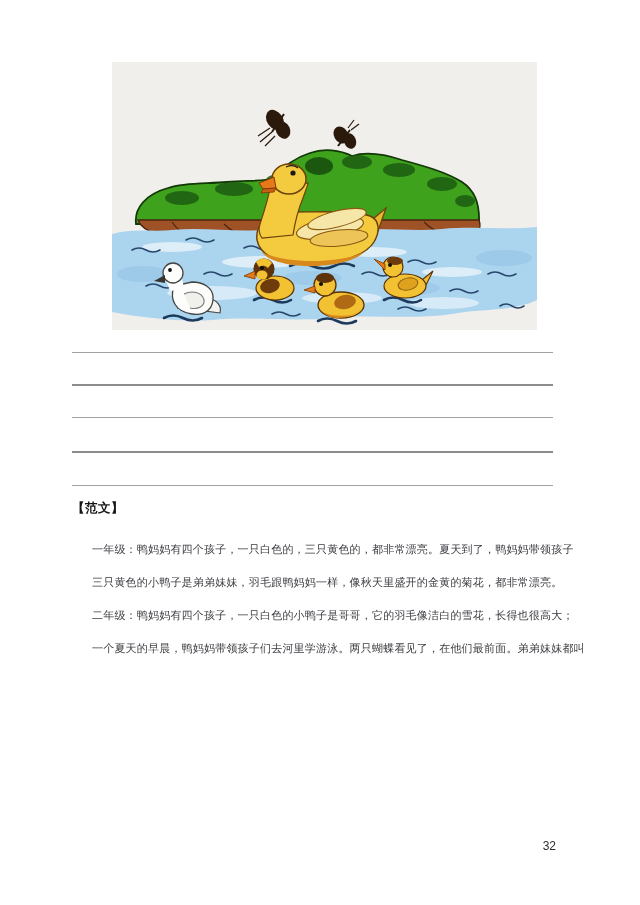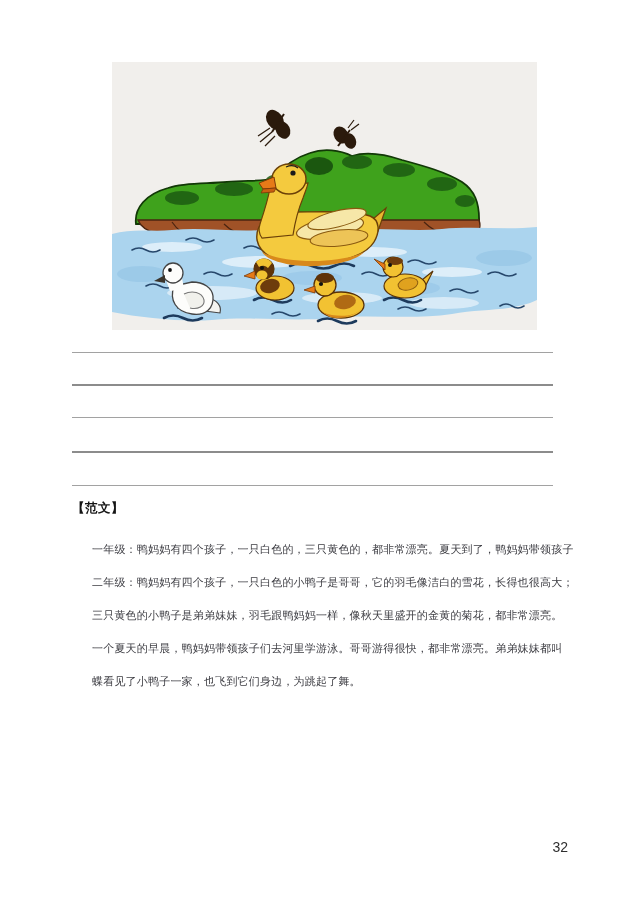--- a/index.html
+++ b/index.html
@@ -30,22 +30,22 @@
     position:absolute;left:76px;top:533px;width:484px;
     color:#3c3c42;
     margin-left:16px;
   }
   .essay-line{
     height:33px;line-height:33px;
     font-size:11px;letter-spacing:0.2px;
     white-space:nowrap;
   }
   .page-number{
-    position:absolute;left:540px;top:839px;width:28px;
-    text-align:right;font-size:14px;color:#2e2e2e;
+    position:absolute;left:528px;top:839px;width:28px;
+    text-align:right;font-size:12px;color:#2e2e2e;
   }
 </style>
 </head>
 <body>
 
 <div class="page">
 
   <div class="illustration" role="img" aria-label="鸭妈妈带着一只白色小鸭和三只黄色小鸭在河里游泳，身后是长满绿树的小岛，空中有两只蝴蝶飞舞">
     <svg viewBox="0 0 425 268" xmlns="http://www.w3.org/2000/svg">
 
@@ -198,22 +198,21 @@
     <div class="writing-line"></div>
   </div>
 
   <div class="essay-heading">【范文】</div>
 
   <div class="essay">
     <div class="essay-para">
       <div class="essay-line">一年级：鸭妈妈有四个孩子，一只白色的，三只黄色的，都非常漂亮。夏天到了，鸭妈妈带领孩子</div>
     </div>
     <div class="essay-para">
+      <div class="essay-line">三只黄色的小鸭子是弟弟妹妹，羽毛跟鸭妈妈一样，像秋天里盛开的金黄的菊花，都非常漂亮。</div>
       <div class="essay-line">二年级：鸭妈妈有四个孩子，一只白色的小鸭子是哥哥，它的羽毛像洁白的雪花，长得也很高大；</div>
-      <div class="essay-line">三只黄色的小鸭子是弟弟妹妹，羽毛跟鸭妈妈一样，像秋天里盛开的金黄的菊花，都非常漂亮。</div>
-      <div class="essay-line">一个夏天的早晨，鸭妈妈带领孩子们去河里学游泳。哥哥游得很快，都非常漂亮。弟弟妹妹都叫</div>
-      <div class="essay-line">蝶看见了小鸭子一家，也飞到它们身边，为跳起了舞。</div>
+      <div class="essay-line">一个夏天的早晨，鸭妈妈带领孩子们去河里学游泳。两只蝴蝶看见了，在他们最前面。弟弟妹妹都叫</div>
     </div>
   </div>
 
   <div class="page-number">32</div>
 
 </div>
 
 </body></html>

